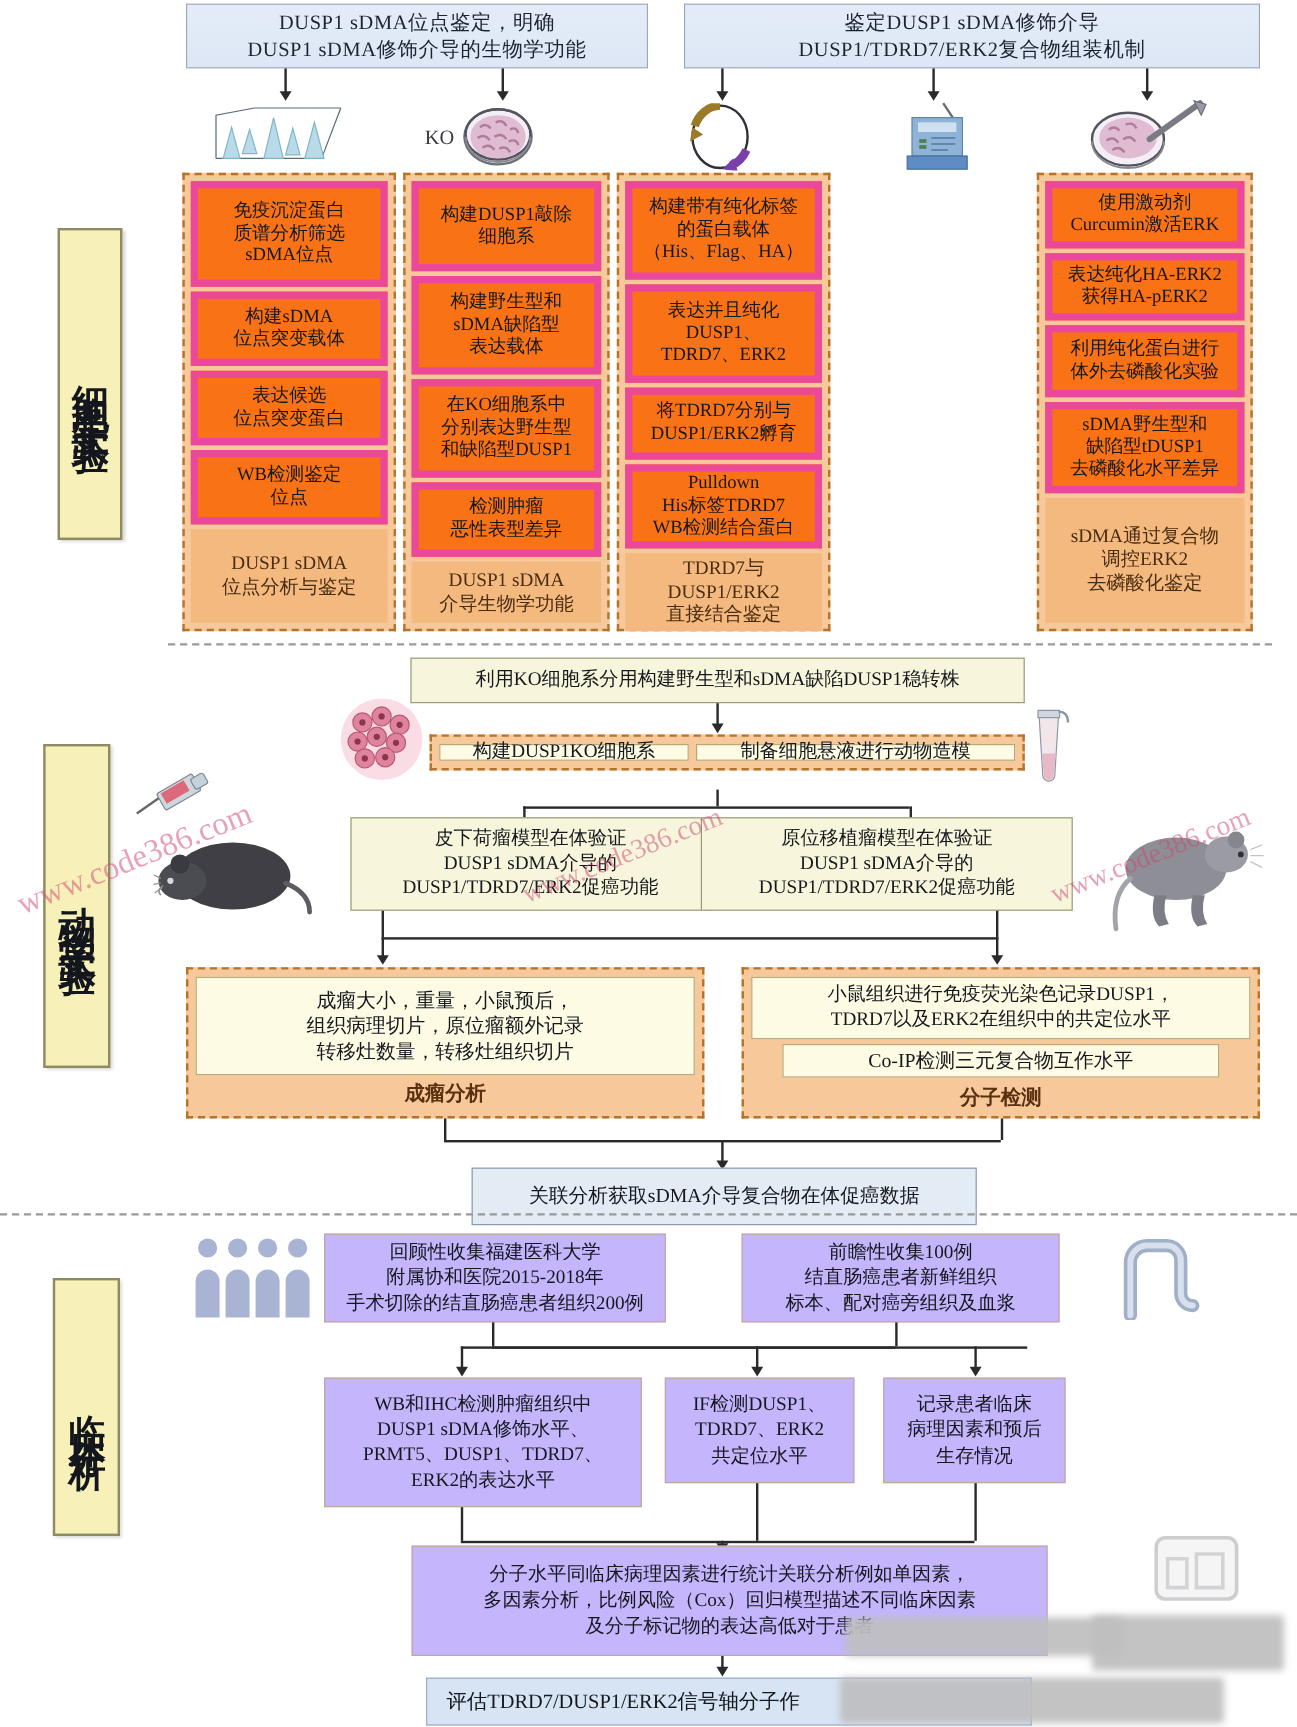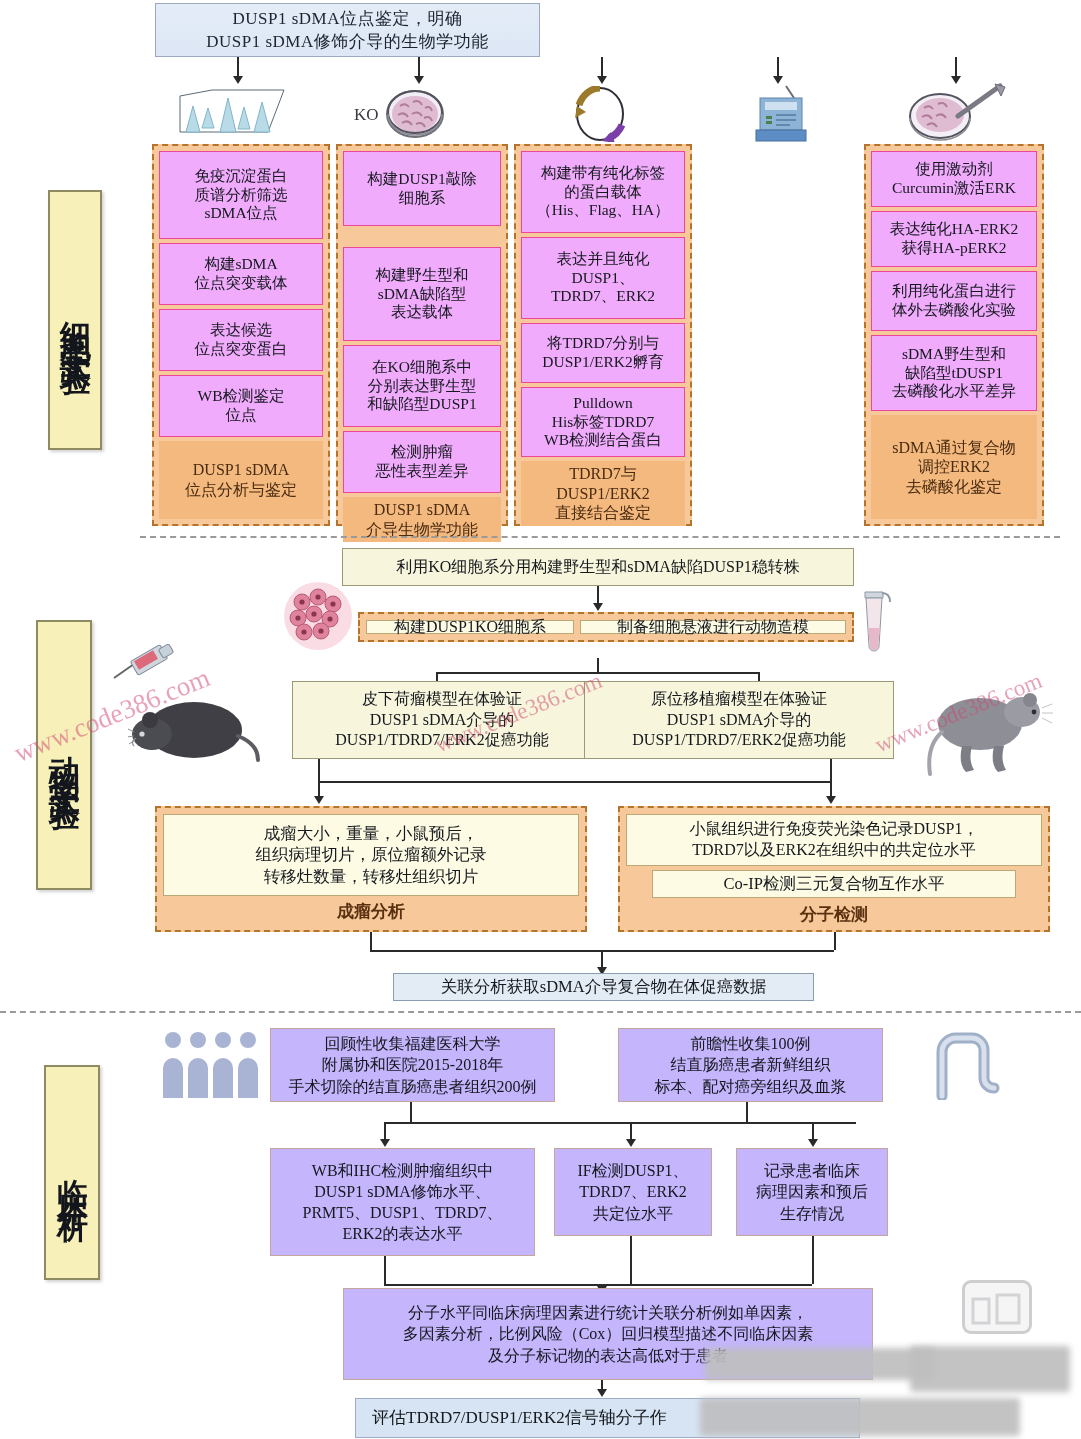--- a/index.html
+++ b/index.html
@@ -49,22 +49,22 @@
   
   .group-dash {
     background: #f6c89a;
     border: 2px dashed #b5742c;
     padding: 6px;
   }
   .group-dash.row { display: flex; gap: 6px; }
 
   
   .step-green {
-    background: #f0abfc;
-    border: 1px solid #ec4899;
+    background: #f97316;
+    border: 6px solid #ec4899;
     display: flex; align-items: center; justify-content: center;
     text-align: center;
     font-size: 15.5px;
     line-height: 1.22;
     color: #15181d;
     padding: 2px 3px;
   }
   
   .cap-orange {
     background: #f4b97f;
@@ -201,20 +201,26 @@
 
 <div id="root">
 
   <div class="abs hdr" style="left:155px; top:3px; width:385px; height:54px;">
     <div>
       <div>DUSP1 sDMA位点鉴定，明确</div>
       <div>DUSP1 sDMA修饰介导的生物学功能</div>
     </div>
   </div>
 
+  <div class="abs hdr" style="left:570px; top:3px; width:480px; height:54px;">
+    <div>
+      <div>鉴定DUSP1 sDMA修饰介导</div>
+      <div>DUSP1/TDRD7/ERK2复合物组装机制</div>
+    </div>
+  </div>
 
   <div class="vline" style="left:237px; top:57px; height:20px;"></div>
   <div class="arrow-down" style="left:233px; top:76px;"></div>
   <div class="vline" style="left:418px; top:57px; height:20px;"></div>
   <div class="arrow-down" style="left:414px; top:76px;"></div>
 
   <div class="vline" style="left:601px; top:57px; height:20px;"></div>
   <div class="arrow-down" style="left:597px; top:76px;"></div>
   <div class="vline" style="left:777px; top:57px; height:20px;"></div>
   <div class="arrow-down" style="left:773px; top:76px;"></div>
@@ -317,21 +323,21 @@
 位点突变蛋白</div>
     <div class="step-green" style="height:62px; white-space:pre-line;">WB检测鉴定
 位点</div>
     <div class="cap-orange" style="flex:1; white-space:pre-line;">DUSP1 sDMA
 位点分析与鉴定</div>
   </div>
 
   <div class="abs cellcol" style="left:336px; top:144px; width:172px; height:382px;">
     <div class="step-green" style="height:75px; white-space:pre-line;">构建DUSP1敲除
 细胞系</div>
-    <div class="step-green" style="height:94px; white-space:pre-line;margin-top:17px;">构建野生型和
+    <div class="step-green" style="height:82px; white-space:pre-line;">构建野生型和
 sDMA缺陷型
 表达载体</div>
     <div class="step-green" style="height:82px; white-space:pre-line;">在KO细胞系中
 分别表达野生型
 和缺陷型DUSP1</div>
     <div class="step-green" style="height:62px; white-space:pre-line;">检测肿瘤
 恶性表型差异</div>
     <div class="cap-orange" style="flex:1; white-space:pre-line;">DUSP1 sDMA
 介导生物学功能</div>
   </div>
@@ -418,21 +424,21 @@
     <div class="box-cream2" style="height:28px; margin:0 26px; font-size:16.5px;">Co-IP检测三元复合物互作水平</div>
     <div class="cap-orange" style="flex:1; font-size:17px; background:transparent; color:#5a3110; font-weight:600;">分子检测</div>
   </div>
 
   <div class="vline" style="left:370px; top:932px; height:18px;"></div>
   <div class="vline" style="left:834px; top:932px; height:18px;"></div>
   <div class="hline" style="left:370px; top:950px; width:464px;"></div>
   <div class="vline" style="left:601px; top:950px; height:18px;"></div>
   <div class="arrow-down" style="left:597px; top:967px;"></div>
 
-  <div class="abs box-bluegray" style="left:393px; top:973px; width:421px; height:28px;">关联分析获取sDMA介导复合物在体促癌数据</div>
+  <div class="abs box-bluegray" style="left:393px; top:973px; width:421px; height:48px;">关联分析获取sDMA介导复合物在体促癌数据</div>
 
   <div class="dashsep" style="left:0px; top:1011px; width:1081px;"></div>
 
   <div class="abs vlabel" style="left:44px; top:1065px; width:56px; height:215px;">临床分析</div>
 
   <div class="icon-wrap" style="left:160px; top:1028px; width:104px; height:72px;">
     <svg width="104" height="72" viewBox="0 0 104 72">
       <g fill="#a9b4d4">
         <circle cx="13" cy="12" r="8"></circle>
           <path d="M3 70 v-30 a10 10 0 0 1 20 0 v30 z"></path>

